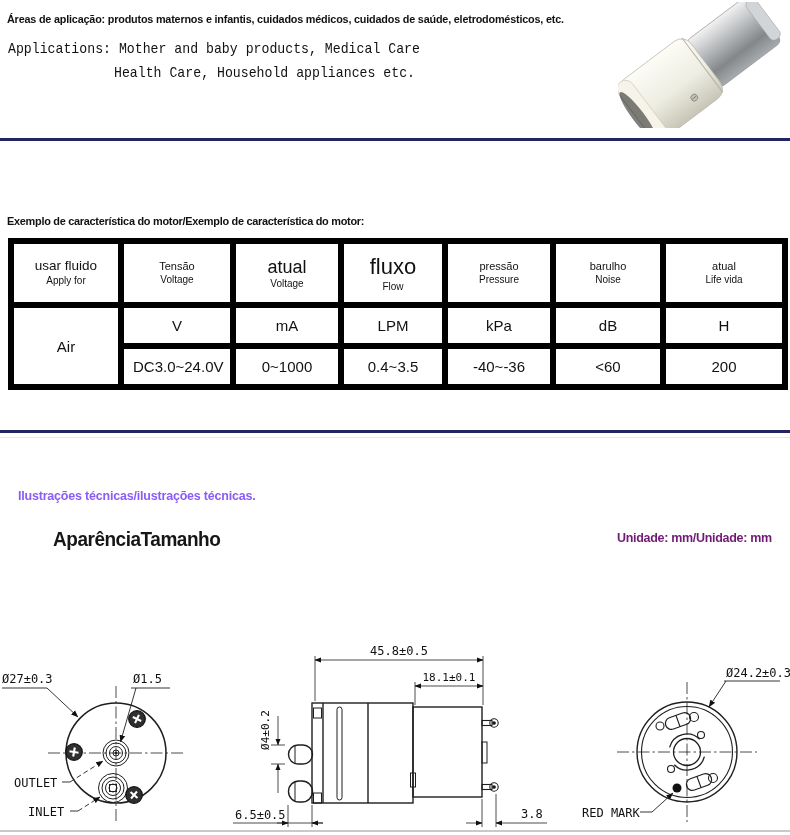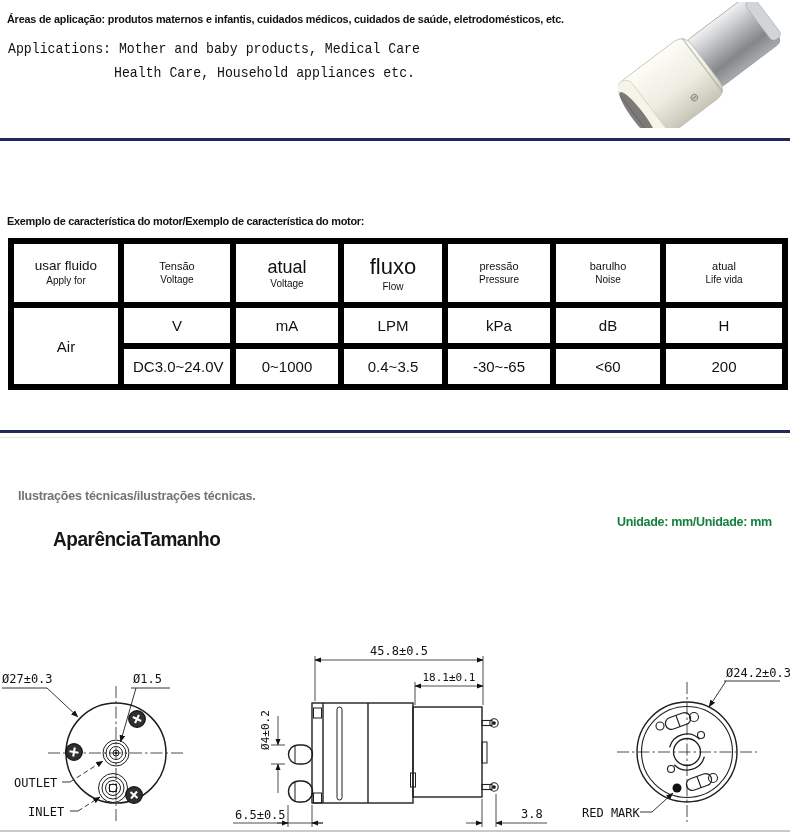--- a/index.html
+++ b/index.html
@@ -32,24 +32,24 @@
   table.spec tr.units { height:30px; }
   table.spec tr.vals { height:20px; }
   .pt { display:block; font-size:11px; line-height:1.25; }
   .en { display:block; font-size:10px; line-height:1.25; }
   th.h-apply .pt { font-size:13.5px; }
   th.h-current .pt { font-size:18px; }
   th.h-flow .pt { font-size:22px; }
   td.cell { font-size:15px; }
 
   
-  .ilustracoes { left:18px; top:489px; font-size:12.5px; font-weight:bold; letter-spacing:-0.2px; white-space:nowrap; color:#737373; }
+  .ilustracoes { left:18px; top:489px; font-size:12.5px; font-weight:bold; letter-spacing:-0.2px; white-space:nowrap; color:#8b5cf6; }
   .aparencia { left:53px; top:528px; font-size:20px; font-weight:bold; letter-spacing:-0.5px;
                transform:scaleX(0.95); transform-origin:left top; white-space:nowrap; color:#161616; }
-  .unidade { left:617px; top:515px; font-size:12.5px; font-weight:bold; letter-spacing:-0.3px; white-space:nowrap; color:#15803d;text-align:center; }
+  .unidade { left:617px; top:531px; font-size:12.5px; font-weight:bold; letter-spacing:-0.3px; white-space:nowrap; color:#701a75;text-align:center; }
 
   
   .draw { top:608px; height:227px; }
   #draw-front { left:0; width:225px; }
   #draw-side  { left:225px; width:332px; }
   #draw-rear  { left:553px; width:237px; }
   svg text { font-family:"DejaVu Sans Mono", monospace; fill:#111; }
   .cad { font-size:12px; }
   .cad-sm { font-size:11px; }
 
@@ -140,21 +140,21 @@
     <td class="cell">mA</td>
     <td class="cell">LPM</td>
     <td class="cell">kPa</td>
     <td class="cell">dB</td>
     <td class="cell">H</td>
   </tr>
   <tr class="vals">
     <td class="cell">DC3.0~24.0V</td>
     <td class="cell">0~1000</td>
     <td class="cell">0.4~3.5</td>
-    <td class="cell">-30~-65</td>
+    <td class="cell">-40~-36</td>
     <td class="cell">&lt;60</td>
     <td class="cell">200</td>
   </tr>
 </tbody>
   </table>
 
 <div class="abs sep-navy sep2"></div>
 <div class="abs sep-cream"></div>
 
 <div class="abs ilustracoes">Ilustrações técnicas/ilustrações técnicas.</div>

